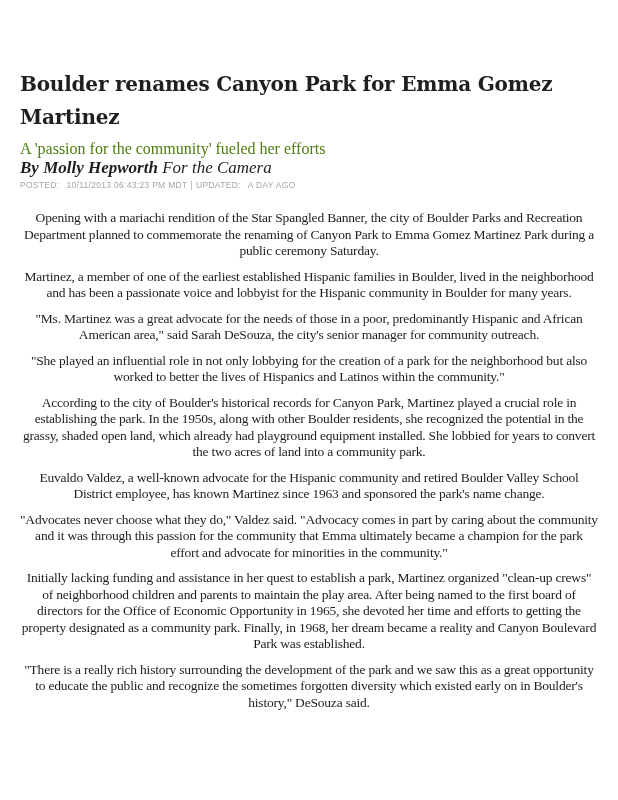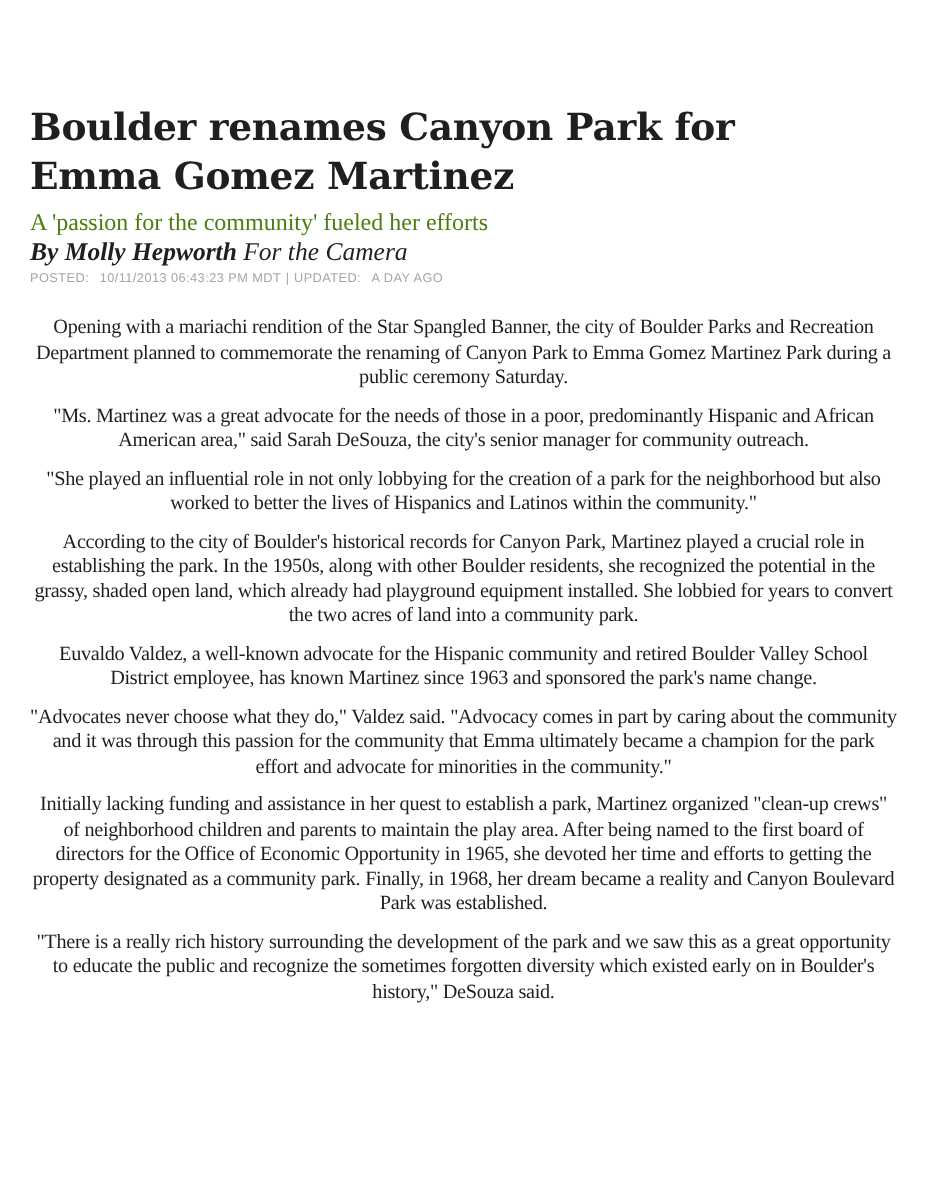--- a/index.html
+++ b/index.html
@@ -15,21 +15,21 @@
     overflow: hidden;
     font-family: "Liberation Serif", serif;
   }
   .content {
     padding: 68px 20px 0 20px;
   }
   .headline {
     margin: 0 0 5px 0;
     max-width: 560px;
     font-family: "DejaVu Serif", "Liberation Serif", serif;
-    font-size: 25px;
+    font-size: 20px;
     line-height: 33px;
     font-weight: 700;
     color: #1f1f1f;
     letter-spacing: -0.2px;
   }
   .subheadline {
     margin: 0;
     font-size: 16px;
     line-height: 20px;
     font-weight: 400;
@@ -79,20 +79,21 @@
     <h1 class="headline">Boulder renames Canyon Park for Emma Gomez Martinez</h1>
 
     <h2 class="subheadline">A 'passion for the community' fueled her efforts</h2>
 
     <p class="byline"><span class="author">By Molly Hepworth</span> <span class="affiliation">For the Camera</span></p>
 
     <p class="dateline"><span class="lbl">POSTED:</span><span class="val">10/11/2013 06:43:23 PM MDT</span><span class="sep">|</span><span class="lbl">UPDATED:</span><span>A DAY AGO</span></p>
 
     <div class="body-text">
       <p>Opening with a mariachi rendition of the Star Spangled Banner, the city of Boulder Parks and Recreation Department planned to commemorate the renaming of Canyon Park to Emma Gomez Martinez Park during a public ceremony Saturday.</p>
+      <p>Martinez, a member of one of the earliest established Hispanic families in Boulder, lived in the neighborhood and has been a passionate voice and lobbyist for the Hispanic community in Boulder for many years.</p>
       <p>"Ms. Martinez was a great advocate for the needs of those in a poor, predominantly Hispanic and African American area," said Sarah DeSouza, the city's senior manager for community outreach.</p>
       <p>"She played an influential role in not only lobbying for the creation of a park for the neighborhood but also worked to better the lives of Hispanics and Latinos within the community."</p>
       <p>According to the city of Boulder's historical records for Canyon Park, Martinez played a crucial role in establishing the park. In the 1950s, along with other Boulder residents, she recognized the potential in the grassy, shaded open land, which already had playground equipment installed. She lobbied for years to convert the two acres of land into a community park.</p>
       <p>Euvaldo Valdez, a well-known advocate for the Hispanic community and retired Boulder Valley School District employee, has known Martinez since 1963 and sponsored the park's name change.</p>
       <p>"Advocates never choose what they do," Valdez said. "Advocacy comes in part by caring about the community and it was through this passion for the community that Emma ultimately became a champion for the park effort and advocate for minorities in the community."</p>
       <p>Initially lacking funding and assistance in her quest to establish a park, Martinez organized "clean-up crews" of neighborhood children and parents to maintain the play area. After being named to the first board of directors for the Office of Economic Opportunity in 1965, she devoted her time and efforts to getting the property designated as a community park. Finally, in 1968, her dream became a reality and Canyon Boulevard Park was established.</p>
       <p>"There is a really rich history surrounding the development of the park and we saw this as a great opportunity to educate the public and recognize the sometimes forgotten diversity which existed early on in Boulder's history," DeSouza said.</p>
     </div>
 
   </div>

